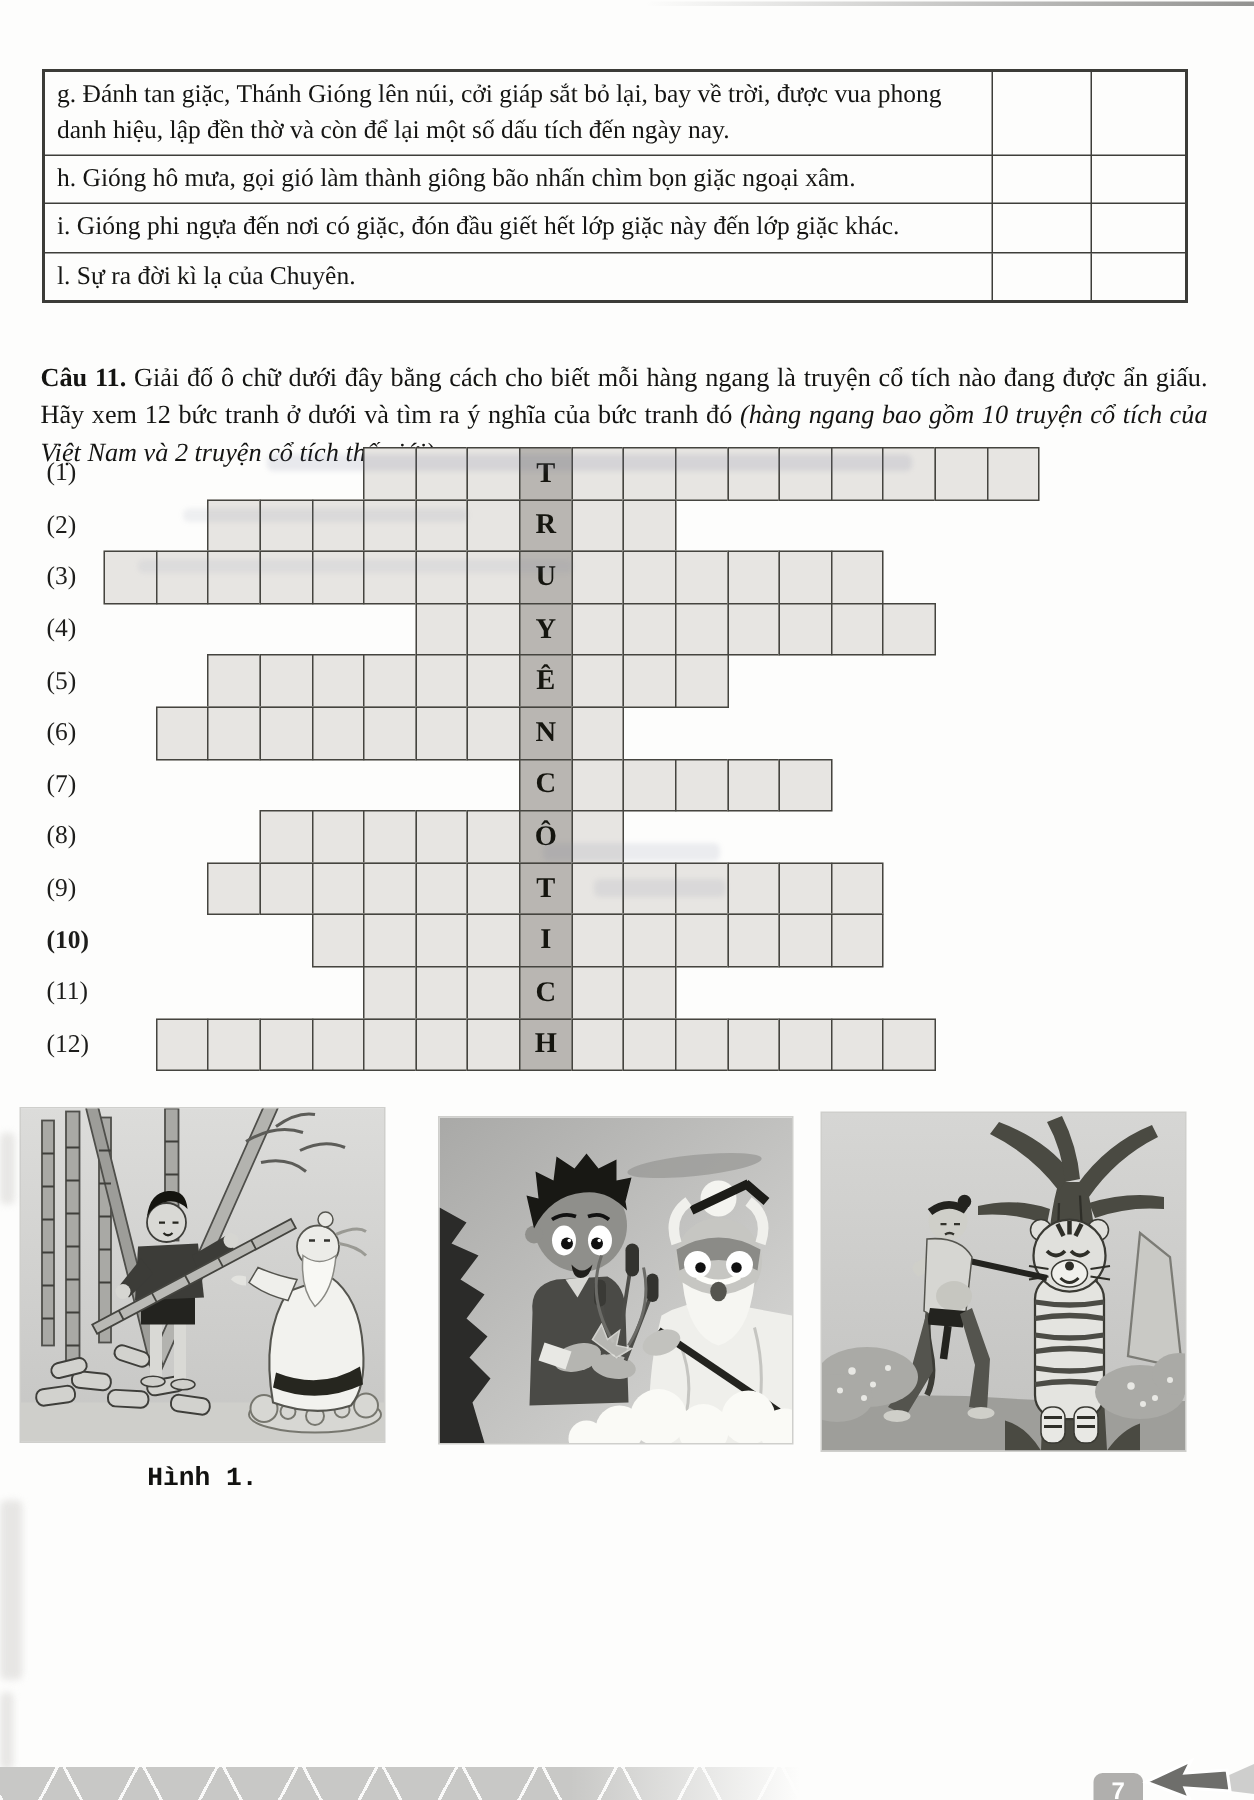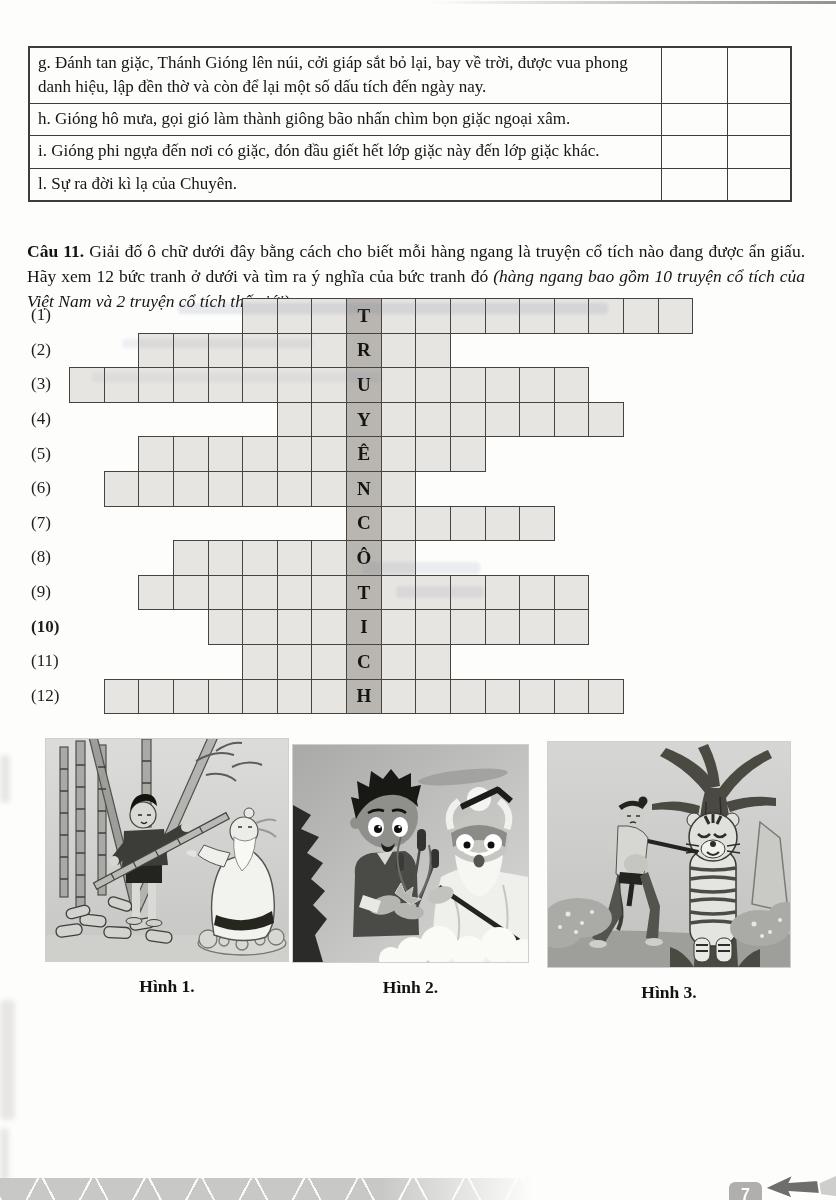--- a/index.html
+++ b/index.html
@@ -236,21 +236,21 @@
       <div class="cw-cell" style="left: 553.82px; top: 380.6px; width: 35.63px; height: 35.6px;"></div>
       <div class="cw-cell" style="left: 588.45px; top: 380.6px; width: 35.63px; height: 35.6px;"></div>
     </div>
 
   <div class="ghost" style="left:178px;top:303px;width:430px;height:11px;background:rgba(105,115,150,.14);"></div>
   <div class="ghost" style="left:122px;top:339px;width:190px;height:9px;background:rgba(105,115,150,.10);"></div>
   <div class="ghost" style="left:92px;top:373px;width:290px;height:9px;background:rgba(105,115,150,.08);"></div>
   <div class="ghost" style="left:362px;top:562px;width:118px;height:12px;background:rgba(105,115,150,.12);"></div>
   <div class="ghost" style="left:396px;top:586px;width:88px;height:12px;background:rgba(105,115,150,.11);"></div>
 
-  <figure style="left:46px;top:739px;width:242px;">
+  <figure style="left:14px;top:739px;width:242px;font-family:Liberation Mono, monospace;">
     <svg width="242" height="222" viewBox="0 0 242 222">
       <defs>
         <linearGradient id="f1bg" x1="0" y1="0" x2="0" y2="1">
           <stop offset="0" stop-color="#dcdcda"></stop>
             <stop offset="1" stop-color="#c6c6c4"></stop>
         </linearGradient>
       </defs>
       <rect width="242" height="222" fill="url(#f1bg)"></rect>
       <rect y="196" width="242" height="26" fill="#cfcfcb"></rect>
       <g>
@@ -379,21 +379,20 @@
       </g>
       <g fill="#fafaf6">
         <circle cx="120" cy="208" r="16"></circle>
           <circle cx="146" cy="200" r="19"></circle>
           <circle cx="176" cy="208" r="17"></circle>
         <circle cx="206" cy="200" r="18"></circle>
           <circle cx="230" cy="210" r="16"></circle>
           <circle cx="98" cy="214" r="12"></circle>
       </g>
     </svg>
-    <figcaption>Hình 2.</figcaption>
   </figure>
 
   <figure style="left:548px;top:742px;width:242px;">
     <svg width="242" height="225" viewBox="0 0 242 225">
       <defs>
         <linearGradient id="f3bg" x1="0" y1="0" x2="0" y2="1">
           <stop offset="0" stop-color="#d6d6d4"></stop>
             <stop offset="1" stop-color="#c2c2c0"></stop>
         </linearGradient>
       </defs>
@@ -457,21 +456,20 @@
             <circle cx="12" cy="185" r="2"></circle>
           <circle cx="44" cy="170" r="2"></circle>
             <circle cx="28" cy="190" r="2"></circle>
             <circle cx="206" cy="182" r="2.5"></circle>
           <circle cx="222" cy="190" r="2"></circle>
             <circle cx="232" cy="178" r="2"></circle>
             <circle cx="214" cy="194" r="2"></circle>
         </g>
       </g>
     </svg>
-    <figcaption>Hình 3.</figcaption>
   </figure>
 
   <div class="band"></div>
   <div class="band-fade"></div>
   <div class="page-badge">7</div>
   <svg class="footer-arrow" width="76" height="31" viewBox="0 0 76 31">
     <polygon points="58,15 76,7 76,27 60,25" fill="#c6c6c4" opacity=".85"></polygon>
     <polygon class="main" points="4,19 34,5 30,13 58,11 60,25 30,23 33,30" fill="#6e6e6b" stroke="#ffffff" stroke-width="2"></polygon>
   </svg>
 

